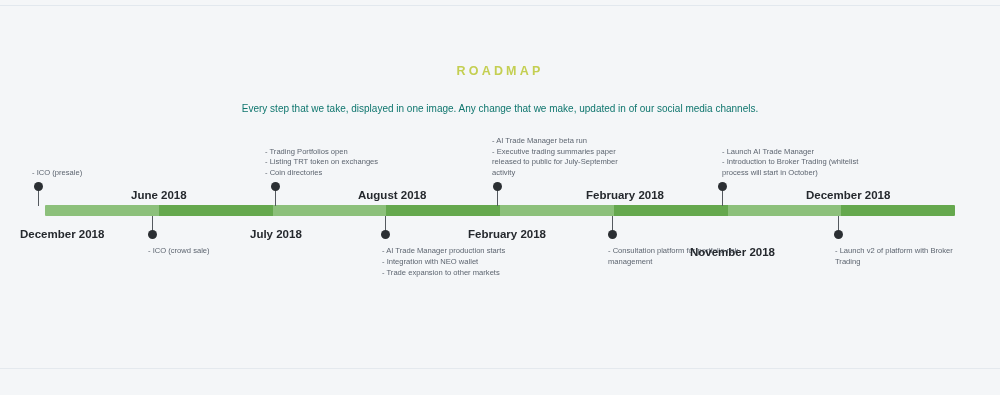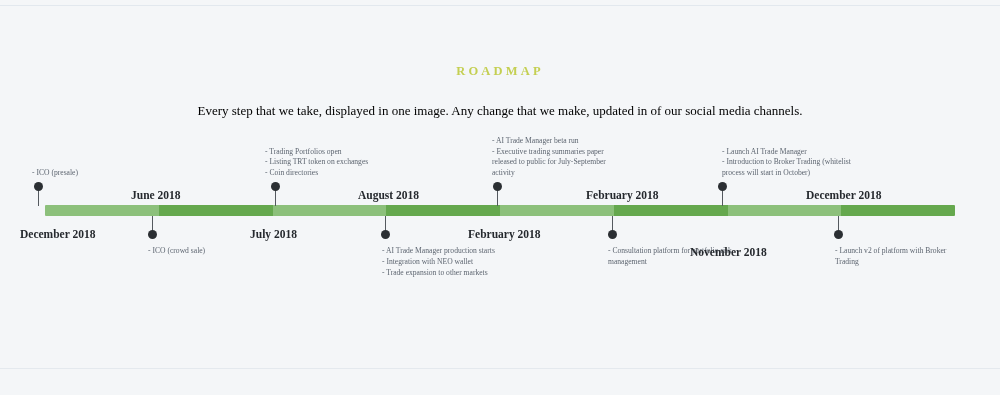--- a/index.html
+++ b/index.html
@@ -2,39 +2,39 @@
 <html><head>
 <meta charset="utf-8">
 <style>
   * { margin:0; padding:0; box-sizing:border-box; }
   html, body {
     width:1000px; height:395px;
     background:#f4f6f8;
     font-family:"Liberation Sans", sans-serif;
     overflow:hidden;
   }
-  #page { position:relative; width:872px; height:395px; background:#f4f6f8;font-family:Liberation Serif, serif; }
+  #page { position:relative; width:872px; height:395px; background:#f4f6f8; }
 
   .divider { position:absolute; left:0; width:1000px; height:1px; background:#e2e8ee; }
   .divider.top { top:5px; }
   .divider.bottom { top:368px; background:#e4e9ee; }
 
   
   #section-title {
     position:absolute; top:64px; left:0; width:1000px;
     text-align:center;
     font-size:12.5px; font-weight:bold;
     letter-spacing:3.2px;
     color:#c4cf52;
   }
   #section-subtitle {
     position:absolute; top:103px; left:0; width:1000px;
     text-align:center;
-    font-size:13px; font-weight:normal;
-    color:#000000;
+    font-size:10px; font-weight:normal;
+    color:#0f766e;
   }
 
   
   #timeline { position:absolute; left:0; top:0; width:1000px; height:395px; }
 
   #timeline-bar {
     position:absolute; left:45px; top:205px;
     width:910px; height:11px;
     display:flex;
     border-radius:1px;

